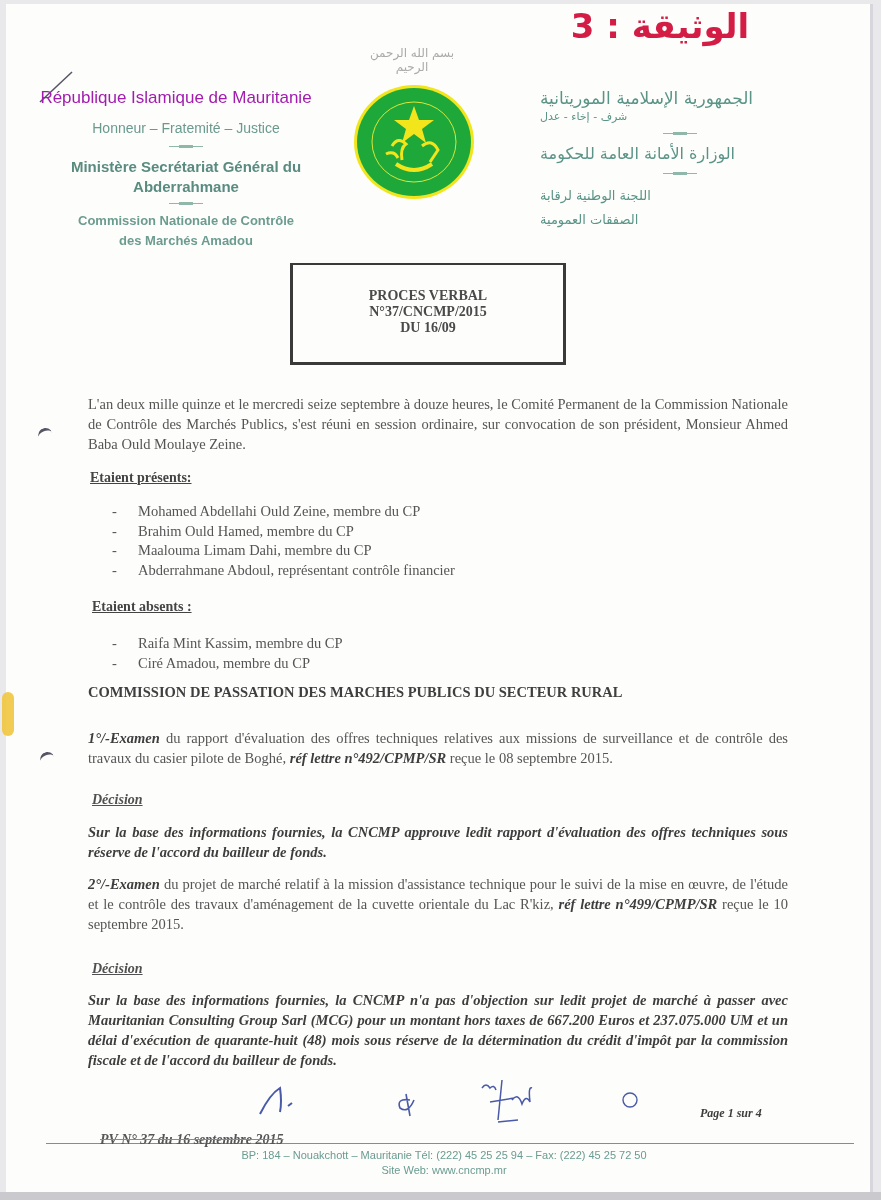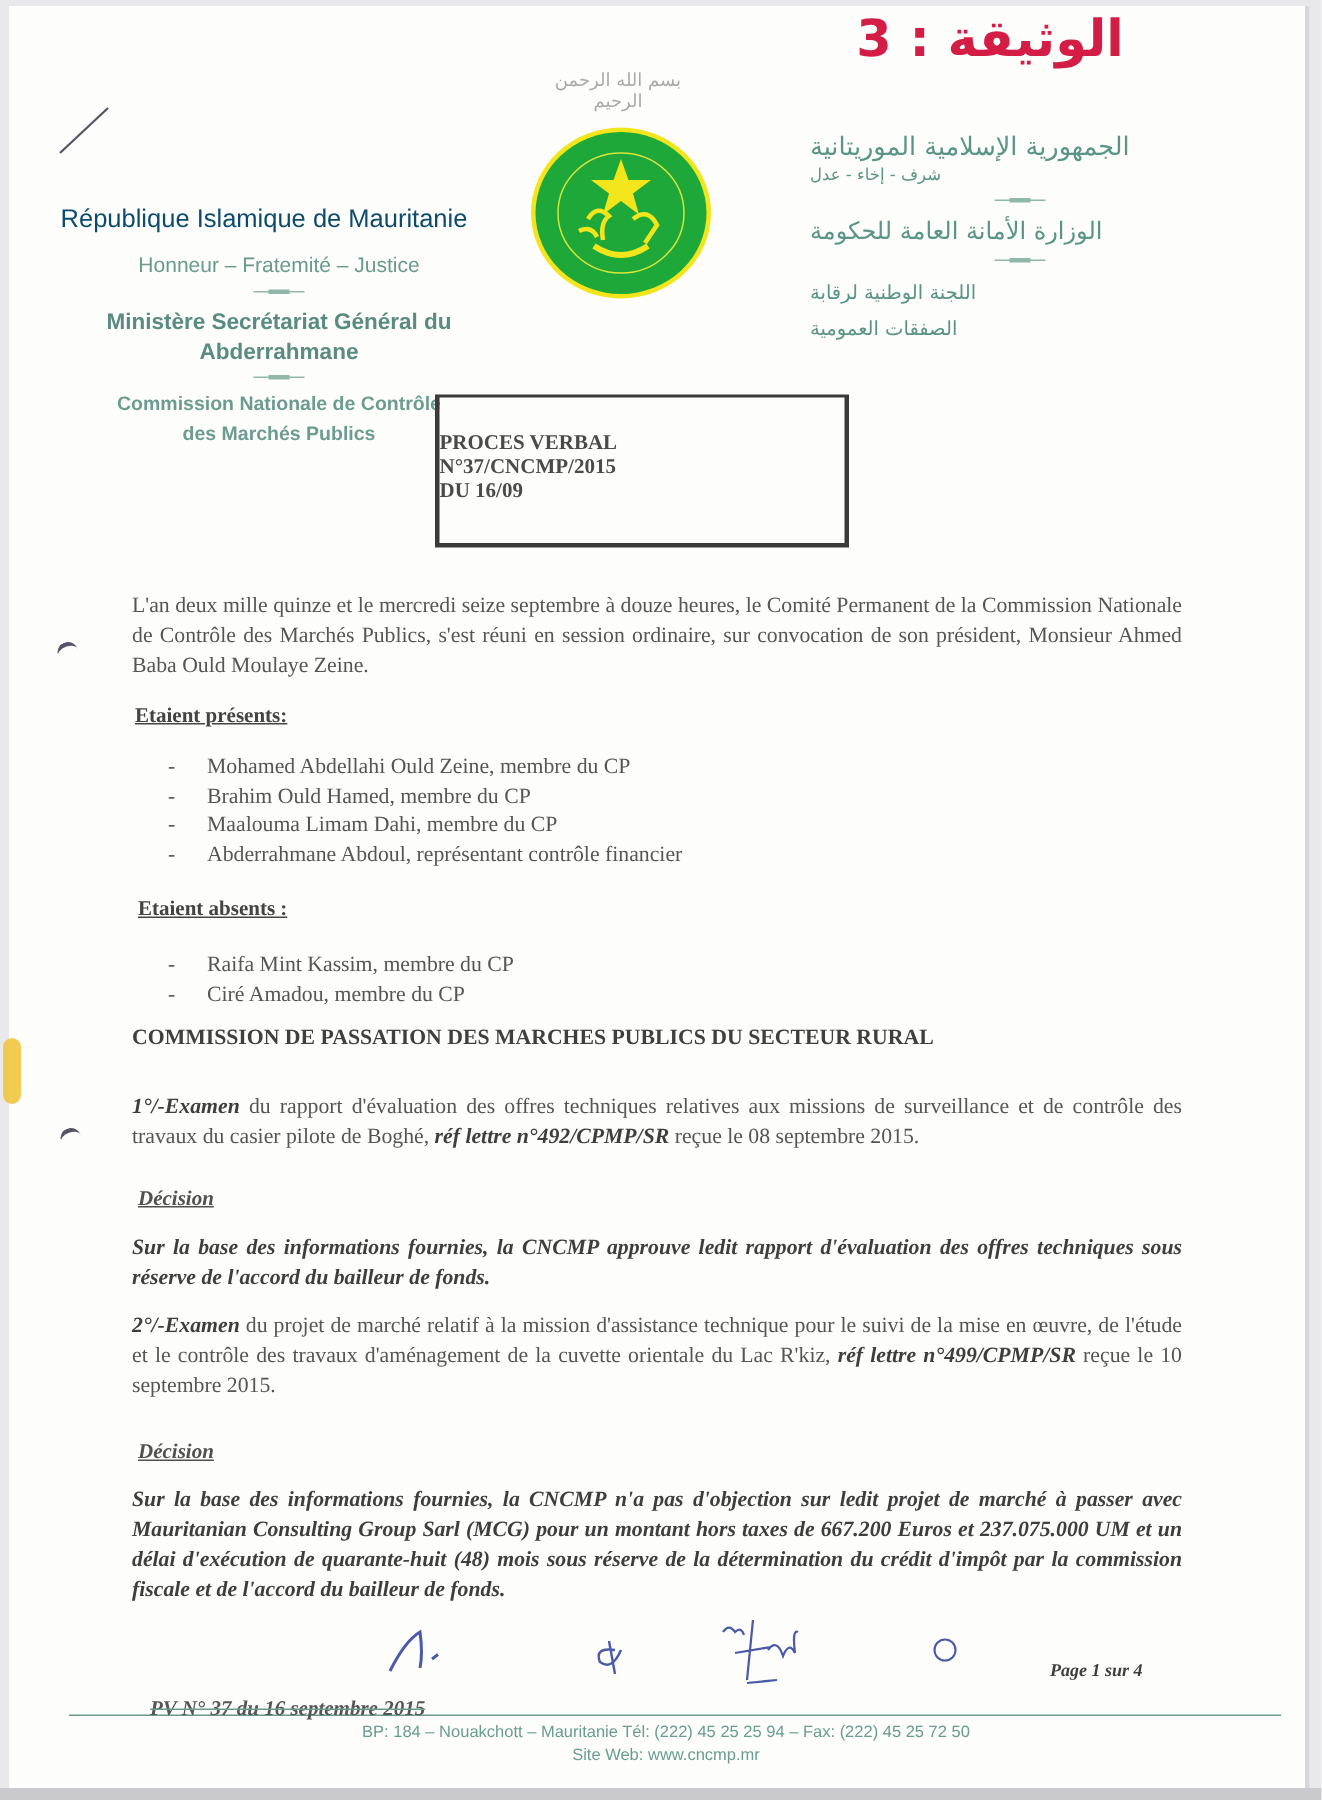--- a/index.html
+++ b/index.html
@@ -3,33 +3,33 @@
 <meta charset="utf-8">
 <style>
   html, body { margin:0; padding:0; }
   body { width:881px; height:1200px; background:#e9e9ec; position:relative; overflow:hidden; font-family:"Liberation Serif", serif; }
   .page { position:absolute; left:6px; top:4px; width:864px; height:1190px; background:#fdfdfb; border-right:3px solid #d6d6dc; }
   .bottom-bar { position:absolute; left:0; top:1192px; width:881px; height:8px; background:#c9c9ce; }
   .abs { position:absolute; }
   .doc-label { left:540px; top:6px; width:240px; text-align:center; color:#d31d45; font-family:"DejaVu Sans", sans-serif; font-weight:bold; font-size:34px; direction:rtl; }
   .basmala { left:352px; top:46px; width:120px; font-size:12px; color:#aaa; text-align:center; font-family:"DejaVu Sans", sans-serif; }
   .fr-head { left:36px; top:88px; width:300px; text-align:center; color:#5c8f82; font-family:"Liberation Sans", sans-serif; }
-  .fr-title { font-size:17px; color:#0c4a6e; margin-left:-20px;margin-top:48px; }
+  .fr-title { font-size:17px; color:#a21caf; margin-left:-20px; }
   .fr-motto { font-size:14px; margin-top:12px; color:#6a9a8e; }
   .sep { width:34px; height:1px; background:#8fb8ab; margin:10px auto; position:relative; }
   .sep::after { content:""; position:absolute; left:10px; top:-1px; width:14px; height:3px; background:#8fb8ab; }
   .fr-min { font-size:15px; font-weight:bold; line-height:20px; color:#5a8b80; }
   .fr-com { font-size:13px; font-weight:bold; line-height:18px; color:#6c9c90; margin-top:2px; }
   .ar-head { left:540px; top:88px; width:280px; text-align:left; color:#5a9486; font-family:"DejaVu Sans", sans-serif; direction:rtl; }
   .ar-title { font-size:17px; }
   .ar-motto { font-size:11px; margin-top:2px; }
   .ar-min { font-size:16px; }
   .ar-com { font-size:13px; line-height:24px; }
   .emblem { left:352px; top:84px; width:124px; height:116px; }
-  .pv-box { left:290px; top:263px; width:276px; height:102px; border:3px solid #3a3a3a; border-top-width:2px; text-align:left; box-sizing:border-box; padding-top:23px; }
+  .pv-box { left:290px; top:263px; width:276px; height:102px; border:3px solid #3a3a3a; border-top-width:2px; text-align:center; box-sizing:border-box; padding-top:23px; }
   .pv-box div { font-weight:bold; font-size:14px; line-height:16px; color:#4a4a4a; }
   .body-text { left:88px; width:700px; color:#555; font-size:14.5px; line-height:20px; text-align:justify; }
   .heading-u { font-weight:bold; text-decoration:underline; color:#444; font-size:14px; }
   .list { left:112px; width:600px; color:#555; font-size:14.5px; line-height:19.5px; }
   .list .li::before { content:"-"; display:inline-block; width:26px; }
   .section-h { left:88px; top:684px; font-weight:bold; font-size:14.5px; color:#3f3f3f; }
   .it { font-style:italic; font-weight:bold; color:#3e3e3e; }
   .decision-h { font-style:italic; font-weight:bold; text-decoration:underline; color:#505050; font-size:14px; }
   .decision-t { font-style:italic; font-weight:bold; color:#3e3e3e; }
   .page-num { left:700px; top:1106px; font-style:italic; font-weight:bold; font-size:12px; color:#3e3e3e; }
@@ -55,21 +55,21 @@
 </svg>
 
 <div class="abs fr-head">
   <div class="fr-title">République Islamique de Mauritanie</div>
   <div class="fr-motto">Honneur – Fratemité – Justice</div>
   <div class="sep"></div>
   <div class="fr-min">Ministère Secrétariat Général du</div>
   <div class="fr-min">Abderrahmane</div>
   <div class="sep" style="margin:6px auto 8px;"></div>
   <div class="fr-com">Commission Nationale de Contrôle</div>
-  <div class="fr-com">des Marchés Publics</div>
+  <div class="fr-com">des Marchés Amadou</div>
 </div>
 
 <svg class="abs emblem" viewBox="0 0 124 116">
   <ellipse cx="62" cy="58" rx="60" ry="57" fill="#f2e51c"></ellipse>
   <ellipse cx="62" cy="58" rx="57" ry="54" fill="#1fa83a"></ellipse>
   <ellipse cx="62" cy="58" rx="42" ry="40" fill="none" stroke="#d8e63a" stroke-width="1"></ellipse>
   <polygon points="62,22 67,36 82,36 70,45 74,59 62,50 50,59 54,45 42,36 57,36" fill="#f2e51c"></polygon>
   <path d="M40 62 q6 -10 14 -2 q-6 4 -4 16 M34 70 q8 -4 12 4" stroke="#f2e51c" stroke-width="3" fill="none"></path>
   <path d="M70 62 q10 -8 16 4 q-4 6 -8 12" stroke="#f2e51c" stroke-width="3" fill="none"></path>
   <path d="M44 80 q18 12 36 0" stroke="#f2e51c" stroke-width="4" fill="none"></path>

